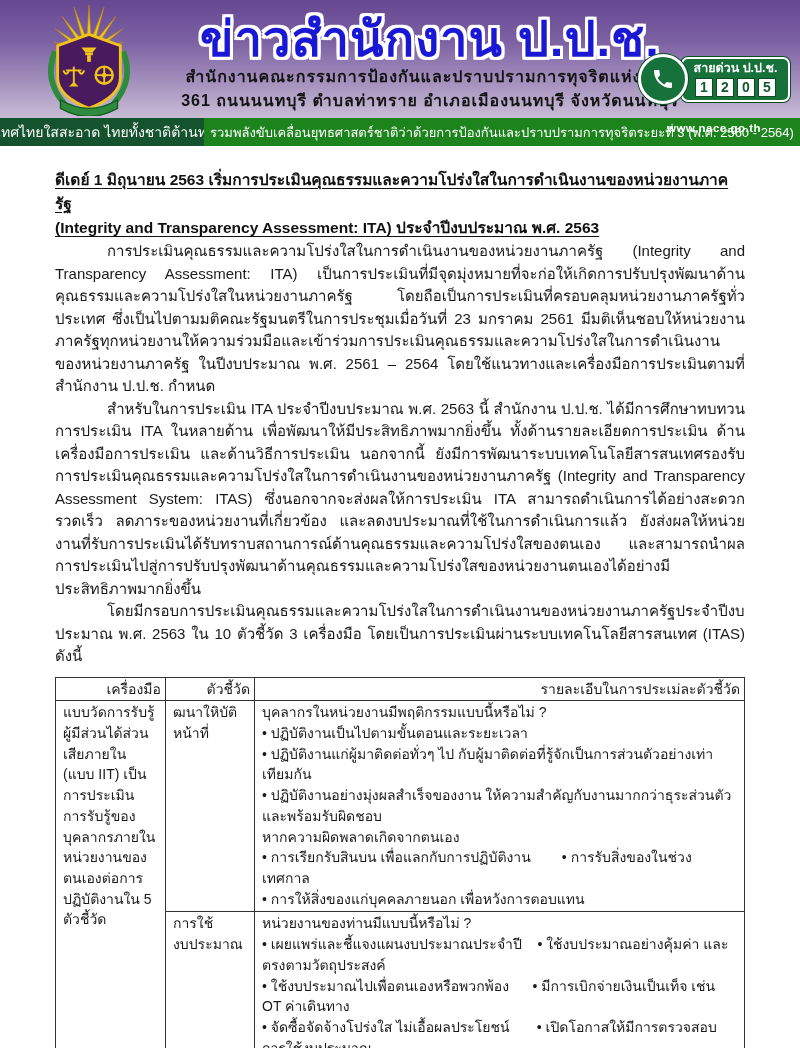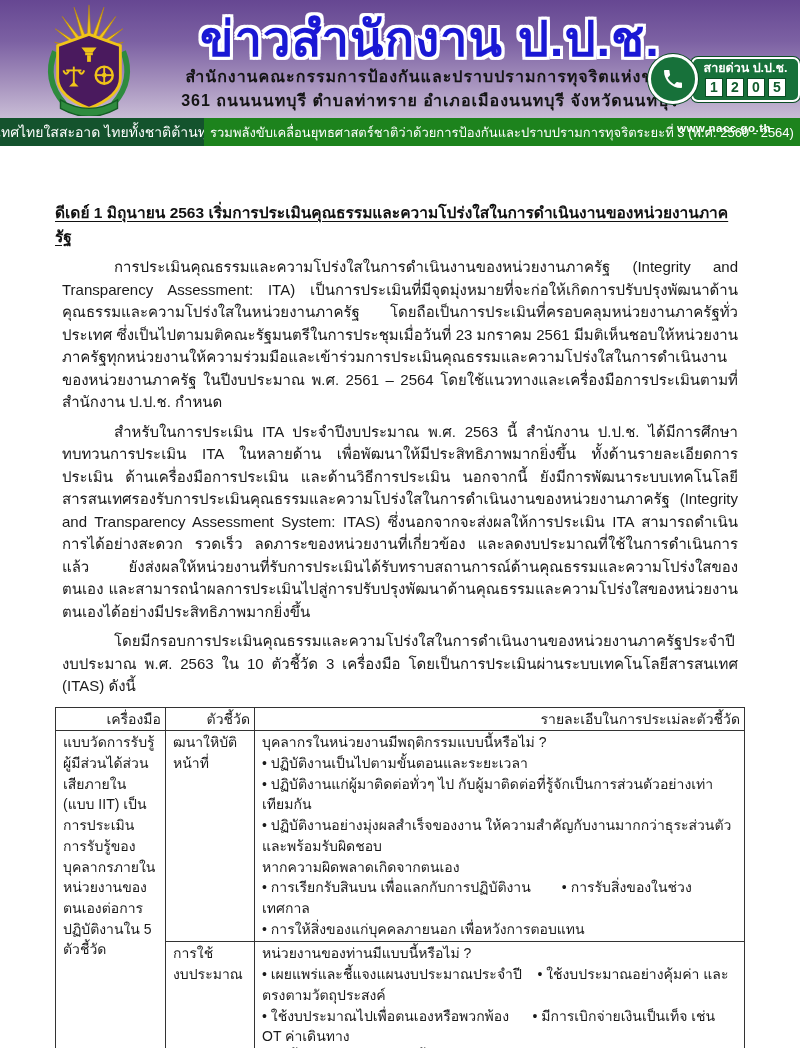--- a/index.html
+++ b/index.html
@@ -16,21 +16,21 @@
   .head-center{margin-left:150px;width:560px;text-align:center;}
   .news-title{
     padding-top:14px;
     font-size:49px;font-weight:bold;line-height:1.05;color:#1a18d4;letter-spacing:1px;
     text-shadow:-3px -3px 0 #fff,3px -3px 0 #fff,-3px 3px 0 #fff,3px 3px 0 #fff,
                  0 -3px 0 #fff,0 3px 0 #fff,-3px 0 0 #fff,3px 0 0 #fff;
     white-space:nowrap;
   }
   .org-line{font-size:16px;font-weight:bold;color:#141414;letter-spacing:1px;line-height:1.5;white-space:nowrap;}
   
-  .hotline{position:absolute;right:0;top:54px;width:152px;text-align:center;}
+  .hotline{position:absolute;right:10px;top:54px;width:152px;text-align:center;}
   .hotline-top{display:flex;align-items:center;}
   .phone-circle{
     width:44px;height:44px;border-radius:50%;background:#17713a;border:3px solid #fff;
     box-shadow:0 0 0 1px #0a4d24;display:flex;align-items:center;justify-content:center;
     flex:0 0 auto;margin-right:-7px;z-index:2;
   }
   .hotline-box{
     background:#17713a;border:2px solid #fff;border-radius:7px;box-shadow:0 0 0 1px #0a4d24;
     padding:2px 4px 3px;flex:1;
   }
@@ -46,23 +46,23 @@
   .slogan-left{
     width:204px;background:#14532d;color:#fff;font-size:14px;
     display:flex;align-items:center;justify-content:center;white-space:nowrap;
   }
   .slogan-right{
     flex:1;background:#1d831d;color:#fff;font-size:13px;
     display:flex;align-items:center;justify-content:center;white-space:nowrap;overflow:hidden;
   }
   
   .content{padding:0 55px;}
-  .doc-title{margin-top:55px;font-size:15.5px;font-weight:bold;line-height:1.55;color:#111;}
+  .doc-title{margin-top:22px;font-size:15.5px;font-weight:bold;line-height:1.55;color:#111;}
   .doc-title-line{text-decoration:underline;text-underline-offset:3px;}
-  .para{margin:7px;font-size:15px;line-height:1.5;text-align:justify;text-indent:52px;}
+  .para{margin:0;font-size:15px;line-height:1.5;text-align:justify;text-indent:52px;}
   
   table.itable{border-collapse:collapse;width:690px;margin-top:9px;font-size:14px;line-height:1.48;}
   table.itable th,table.itable td{border:1px solid #333;vertical-align:top;}
   table.itable th{font-weight:normal;text-align:right;padding:1px 4px;}
   .tool-col{width:110px;} .ind-col{width:89px;}
   table.itable td{padding:1px 7px 2px;}
   .multiline{white-space:pre-wrap;}
 </style>
 </head>
 <body>
@@ -131,20 +131,21 @@
   </header>
 
   <div class="slogan-bar">
     <div class="slogan-left">ประเทศไทยใสสะอาด ไทยทั้งชาติต้านทุจริต</div>
     <div class="slogan-right">รวมพลังขับเคลื่อนยุทธศาสตร์ชาติว่าด้วยการป้องกันและปราบปรามการทุจริตระยะที่ 3 (พ.ศ. 2560 - 2564)</div>
   </div>
 
   <main class="content">
     <div class="doc-title">
       <span class="doc-title-line">ดีเดย์ 1 มิถุนายน 2563 เริ่มการประเมินคุณธรรมและความโปร่งใสในการดำเนินงานของหน่วยงานภาครัฐ</span><br>
+      <span class="doc-title-line">(Integrity and Transparency Assessment: ITA) ประจำปีงบประมาณ พ.ศ. 2563</span>
     </div>
 
     <p class="para">การประเมินคุณธรรมและความโปร่งใสในการดำเนินงานของหน่วยงานภาครัฐ (Integrity and Transparency Assessment: ITA) เป็นการประเมินที่มีจุดมุ่งหมายที่จะก่อให้เกิดการปรับปรุงพัฒนาด้านคุณธรรมและความโปร่งใส​ในหน่วยงานภาครัฐ โดยถือเป็นการประเมินที่ครอบคลุมหน่วยงานภาครัฐทั่วประเทศ ซึ่งเป็นไปตามมติคณะรัฐมนตรี​ในการประชุมเมื่อวันที่ 23 มกราคม 2561 มีมติเห็นชอบให้หน่วยงานภาครัฐทุกหน่วยงานให้ความร่วมมือและเข้าร่วม​การประเมินคุณธรรมและความโปร่งใสในการดำเนินงานของหน่วยงานภาครัฐ ในปีงบประมาณ พ.ศ. 2561 – 2564 โดย​ใช้แนวทางและเครื่องมือการประเมินตามที่สำนักงาน ป.ป.ช. กำหนด</p>
     <p class="para">สำหรับในการประเมิน ITA ประจำปีงบประมาณ พ.ศ. 2563 นี้ สำนักงาน ป.ป.ช. ได้มีการศึกษาทบทวนการ​ประเมิน ITA ในหลายด้าน เพื่อพัฒนาให้มีประสิทธิภาพมากยิ่งขึ้น ทั้งด้านรายละเอียดการประเมิน ด้านเครื่องมือการ​ประเมิน และด้านวิธีการประเมิน นอกจากนี้ ยังมีการพัฒนาระบบเทคโนโลยีสารสนเทศรองรับการประเมินคุณธรรม​และความโปร่งใสในการดำเนินงานของหน่วยงานภาครัฐ (Integrity and Transparency Assessment System: ITAS) ซึ่งนอกจากจะส่งผลให้การประเมิน ITA สามารถดำเนินการได้อย่างสะดวก รวดเร็ว ลดภาระของหน่วยงานที่​เกี่ยวข้อง และลดงบประมาณที่ใช้ในการดำเนินการแล้ว ยังส่งผลให้หน่วยงานที่รับการประเมินได้รับทราบสถานการณ์​ด้านคุณธรรมและความโปร่งใสของตนเอง และสามารถนำผลการประเมินไปสู่การปรับปรุงพัฒนาด้านคุณธรรมและ​ความโปร่งใสของหน่วยงานตนเองได้อย่างมีประสิทธิภาพมากยิ่งขึ้น</p>
     <p class="para">โดยมีกรอบการประเมินคุณธรรมและความโปร่งใสในการดำเนินงานของหน่วยงานภาครัฐประจำปี​งบประมาณ พ.ศ. 2563 ใน 10 ตัวชี้วัด 3 เครื่องมือ โดยเป็นการประเมินผ่านระบบเทคโนโลยีสารสนเทศ (ITAS) ดังนี้</p>
 
     <table class="itable">
       <colgroup>
           <col class="tool-col">
           <col class="ind-col">

